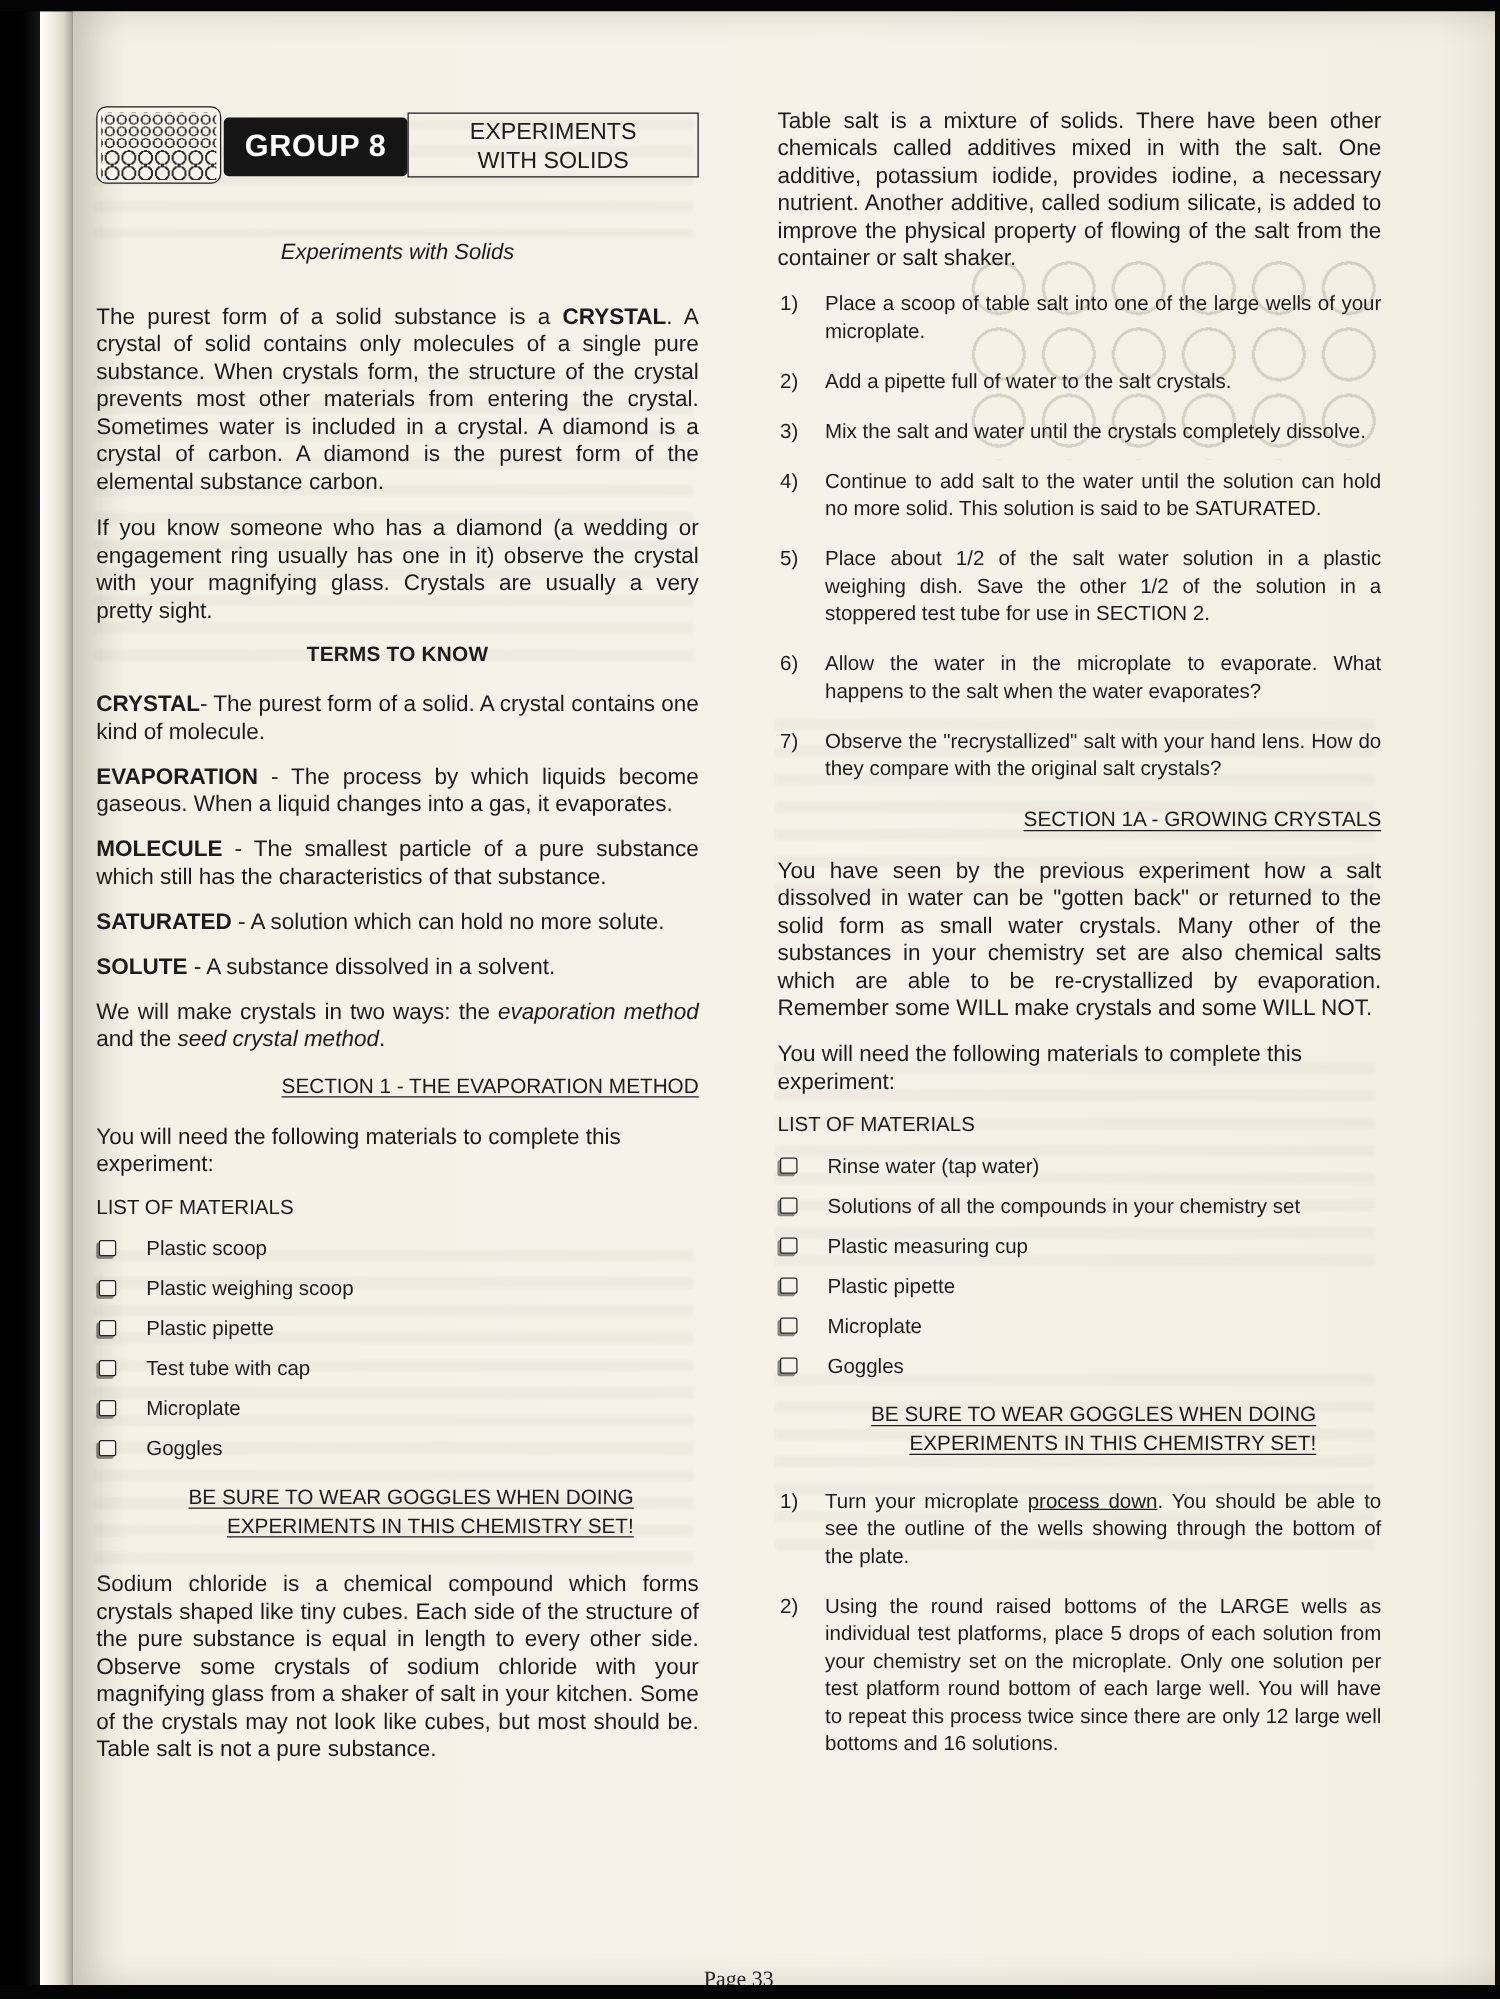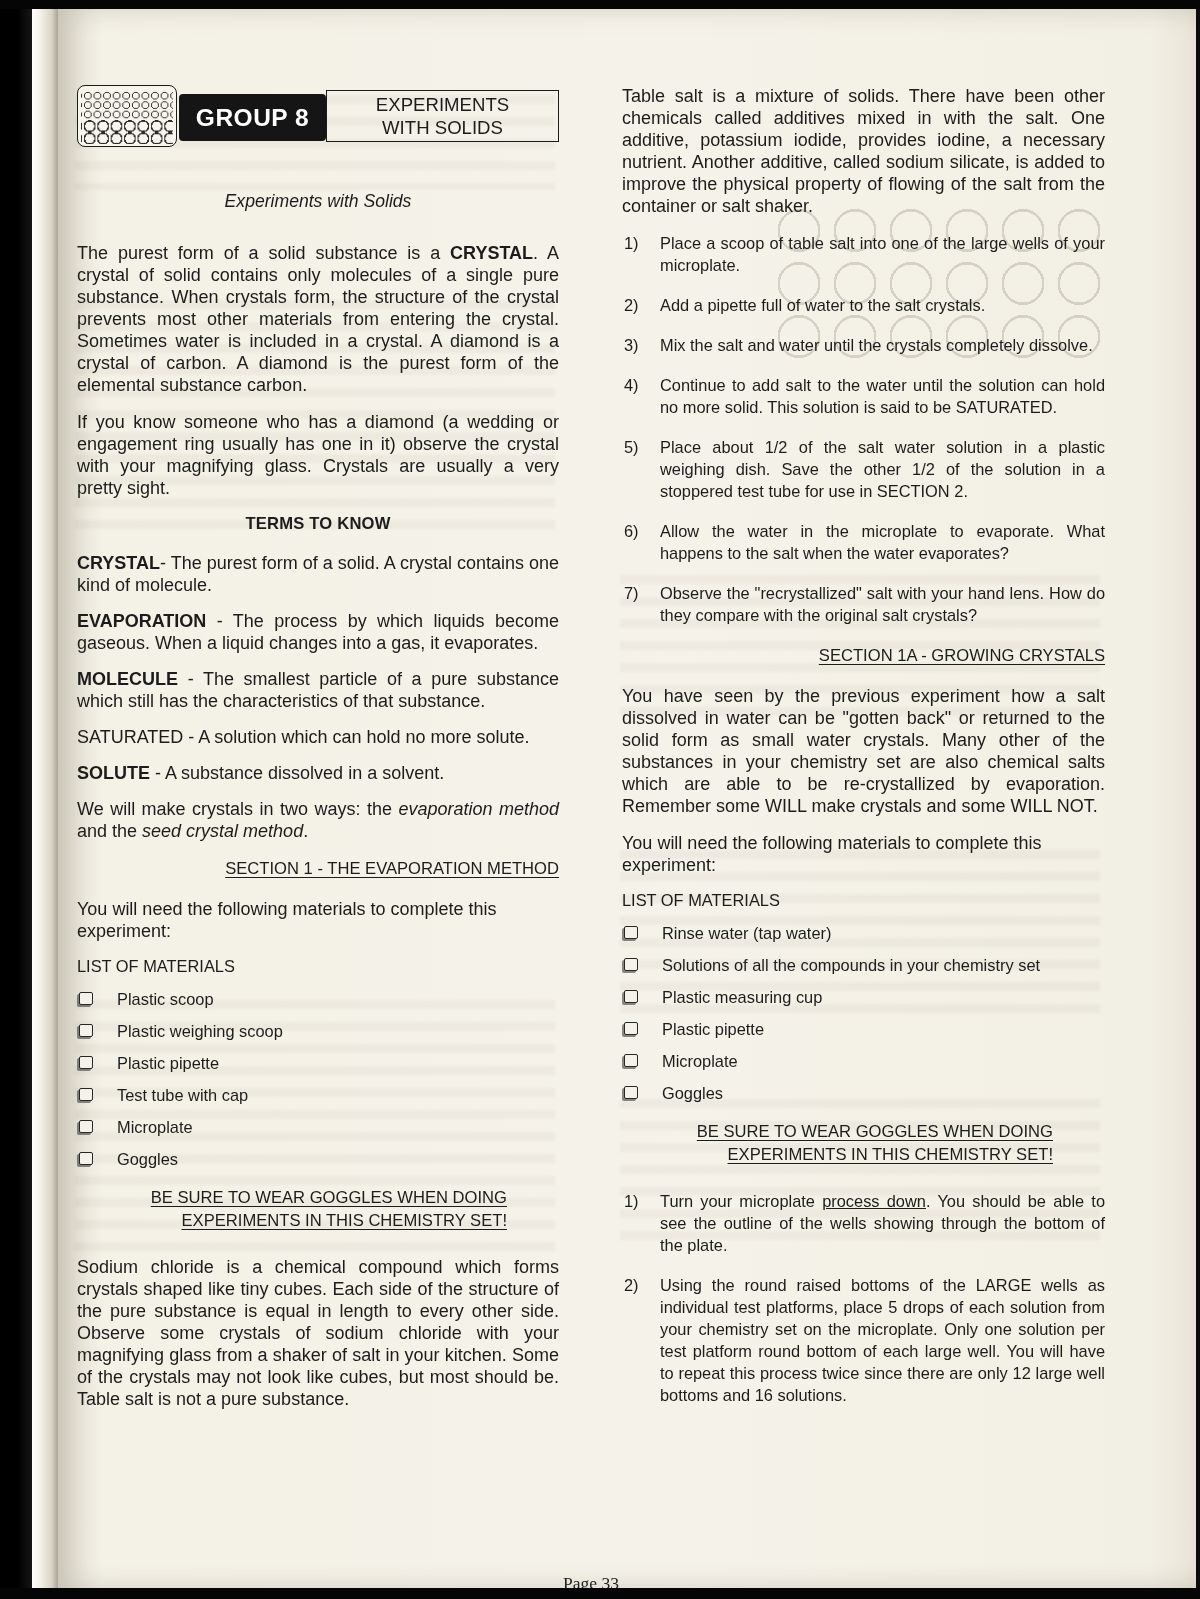--- a/index.html
+++ b/index.html
@@ -112,21 +112,21 @@
       <div class="intro-heading">Experiments with Solids</div>
 
       <p class="just"><span>The purest form of a solid substance is a </span><span style="font-weight: 700;">CRYSTAL</span><span>. A crystal of solid contains only molecules of a single pure substance. When crystals form, the structure of the crystal prevents most other materials from entering the crystal. Sometimes water is included in a crystal. A diamond is a crystal of carbon. A diamond is the purest form of the elemental substance carbon.</span></p>
       <p class="just"><span>If you know someone who has a diamond (a wedding or engagement ring usually has one in it) observe the crystal with your magnifying glass. Crystals are usually a very pretty sight.</span></p>
 
       <div class="center-bold">TERMS TO KNOW</div>
 
       <p class="just term"><span style="font-weight: 700;">CRYSTAL</span><span>- The purest form of a solid. A crystal contains one kind of molecule.</span></p>
       <p class="just term"><span style="font-weight: 700;">EVAPORATION</span><span> - The process by which liquids become gaseous. When a liquid changes into a gas, it evaporates.</span></p>
       <p class="just term"><span style="font-weight: 700;">MOLECULE</span><span> - The smallest particle of a pure substance which still has the characteristics of that substance.</span></p>
-      <p class="just term"><span style="font-weight: 400;">SATURATED</span><span> - A solution which can hold no more solute.</span></p>
+      <p class="just term"><span style="font-weight: 700;">SATURATED</span><span> - A solution which can hold no more solute.</span></p>
       <p class="just term"><span style="font-weight: 700;">SOLUTE</span><span> - A substance dissolved in a solvent.</span></p>
 
       <p class="just"><span>We will make crystals in two ways: the </span><span style="font-style: italic;">evaporation method</span><span> and the </span><span style="font-style: italic;">seed crystal method</span><span>.</span></p>
 
       <div class="center-underline">SECTION 1 - THE EVAPORATION METHOD</div>
 
       <p>You will need the following materials to complete this experiment:</p>
       <div class="list-title">LIST OF MATERIALS</div>
 
       <div class="checklist">

